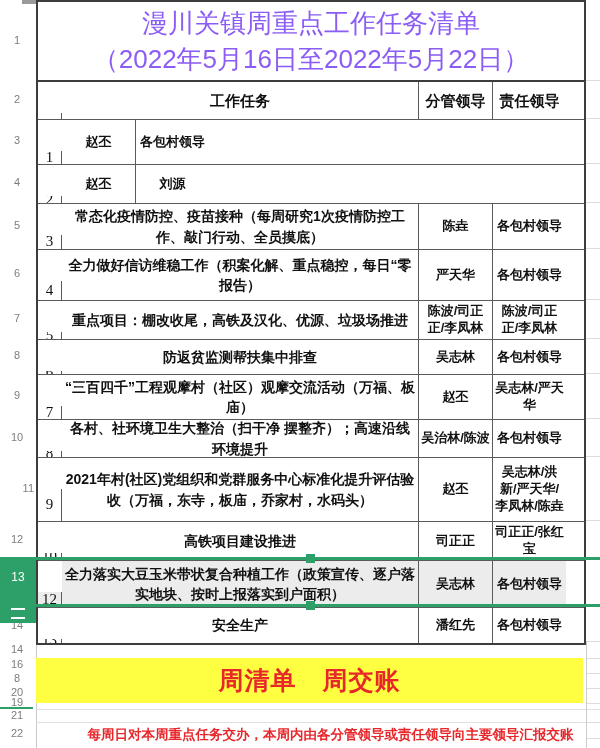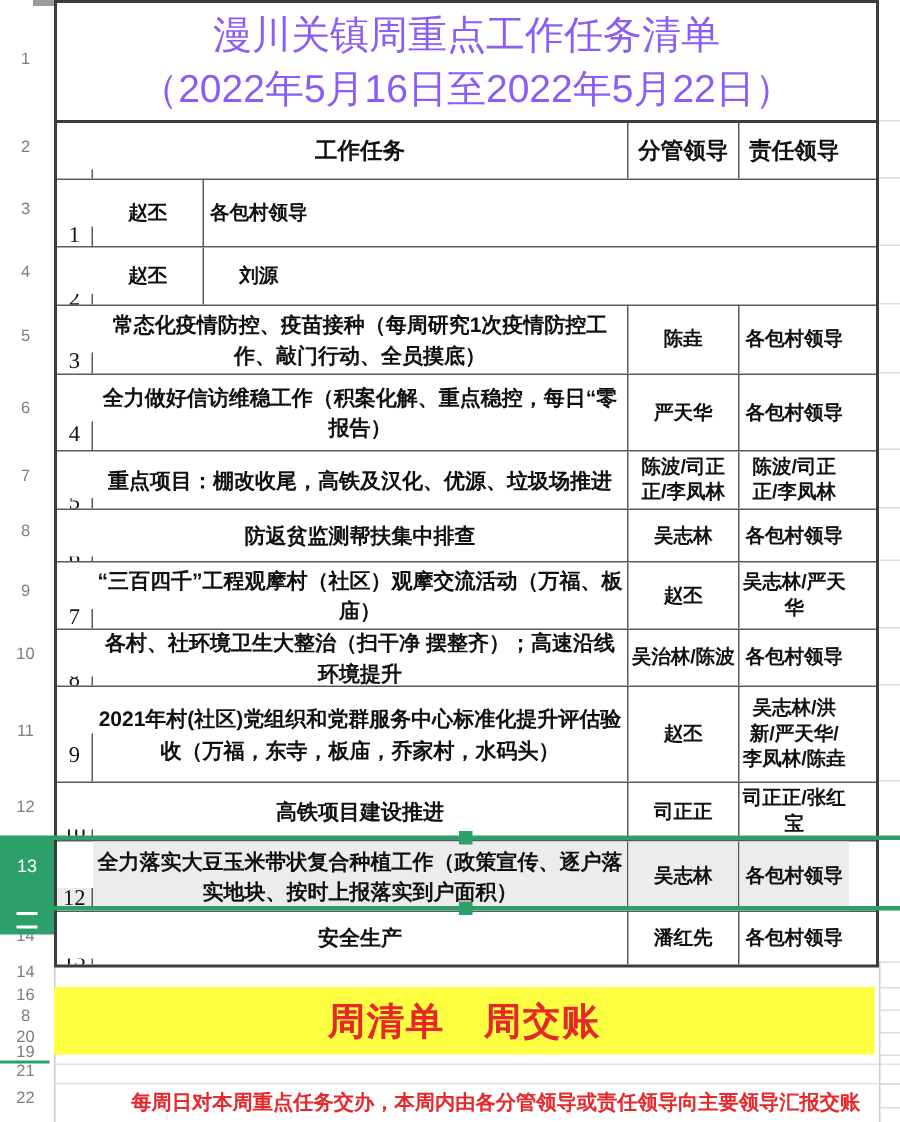--- a/index.html
+++ b/index.html
@@ -70,21 +70,21 @@
 <div class="gut-label" style="top: 40px;">1</div>
     <div class="gut-label" style="top: 99px;">2</div>
     <div class="gut-label" style="top: 140px;">3</div>
     <div class="gut-label" style="top: 182px;">4</div>
     <div class="gut-label" style="top: 225px;">5</div>
     <div class="gut-label" style="top: 273px;">6</div>
     <div class="gut-label" style="top: 318px;">7</div>
     <div class="gut-label" style="top: 355px;">8</div>
     <div class="gut-label" style="top: 395px;">9</div>
     <div class="gut-label" style="top: 437px;">10</div>
-    <div class="gut-label" style="top: 488px;">11</div>
+    <div class="gut-label" style="top: 488px; text-align: right;">11</div>
     <div class="gut-label" style="top: 539px;">12</div>
     <div class="gut-label g-under" style="top: 625px;">14</div>
     <div class="gut-label" style="top: 649px;">14</div>
     <div class="gut-label" style="top: 664px;">16</div>
     <div class="gut-label" style="top: 678px;">8</div>
     <div class="gut-label" style="top: 692px;">20</div>
     <div class="gut-label" style="top: 702px;">19</div>
     <div class="gut-label" style="top: 715px;">21</div>
     <div class="gut-label" style="top: 733px;">22</div>
   </div>

